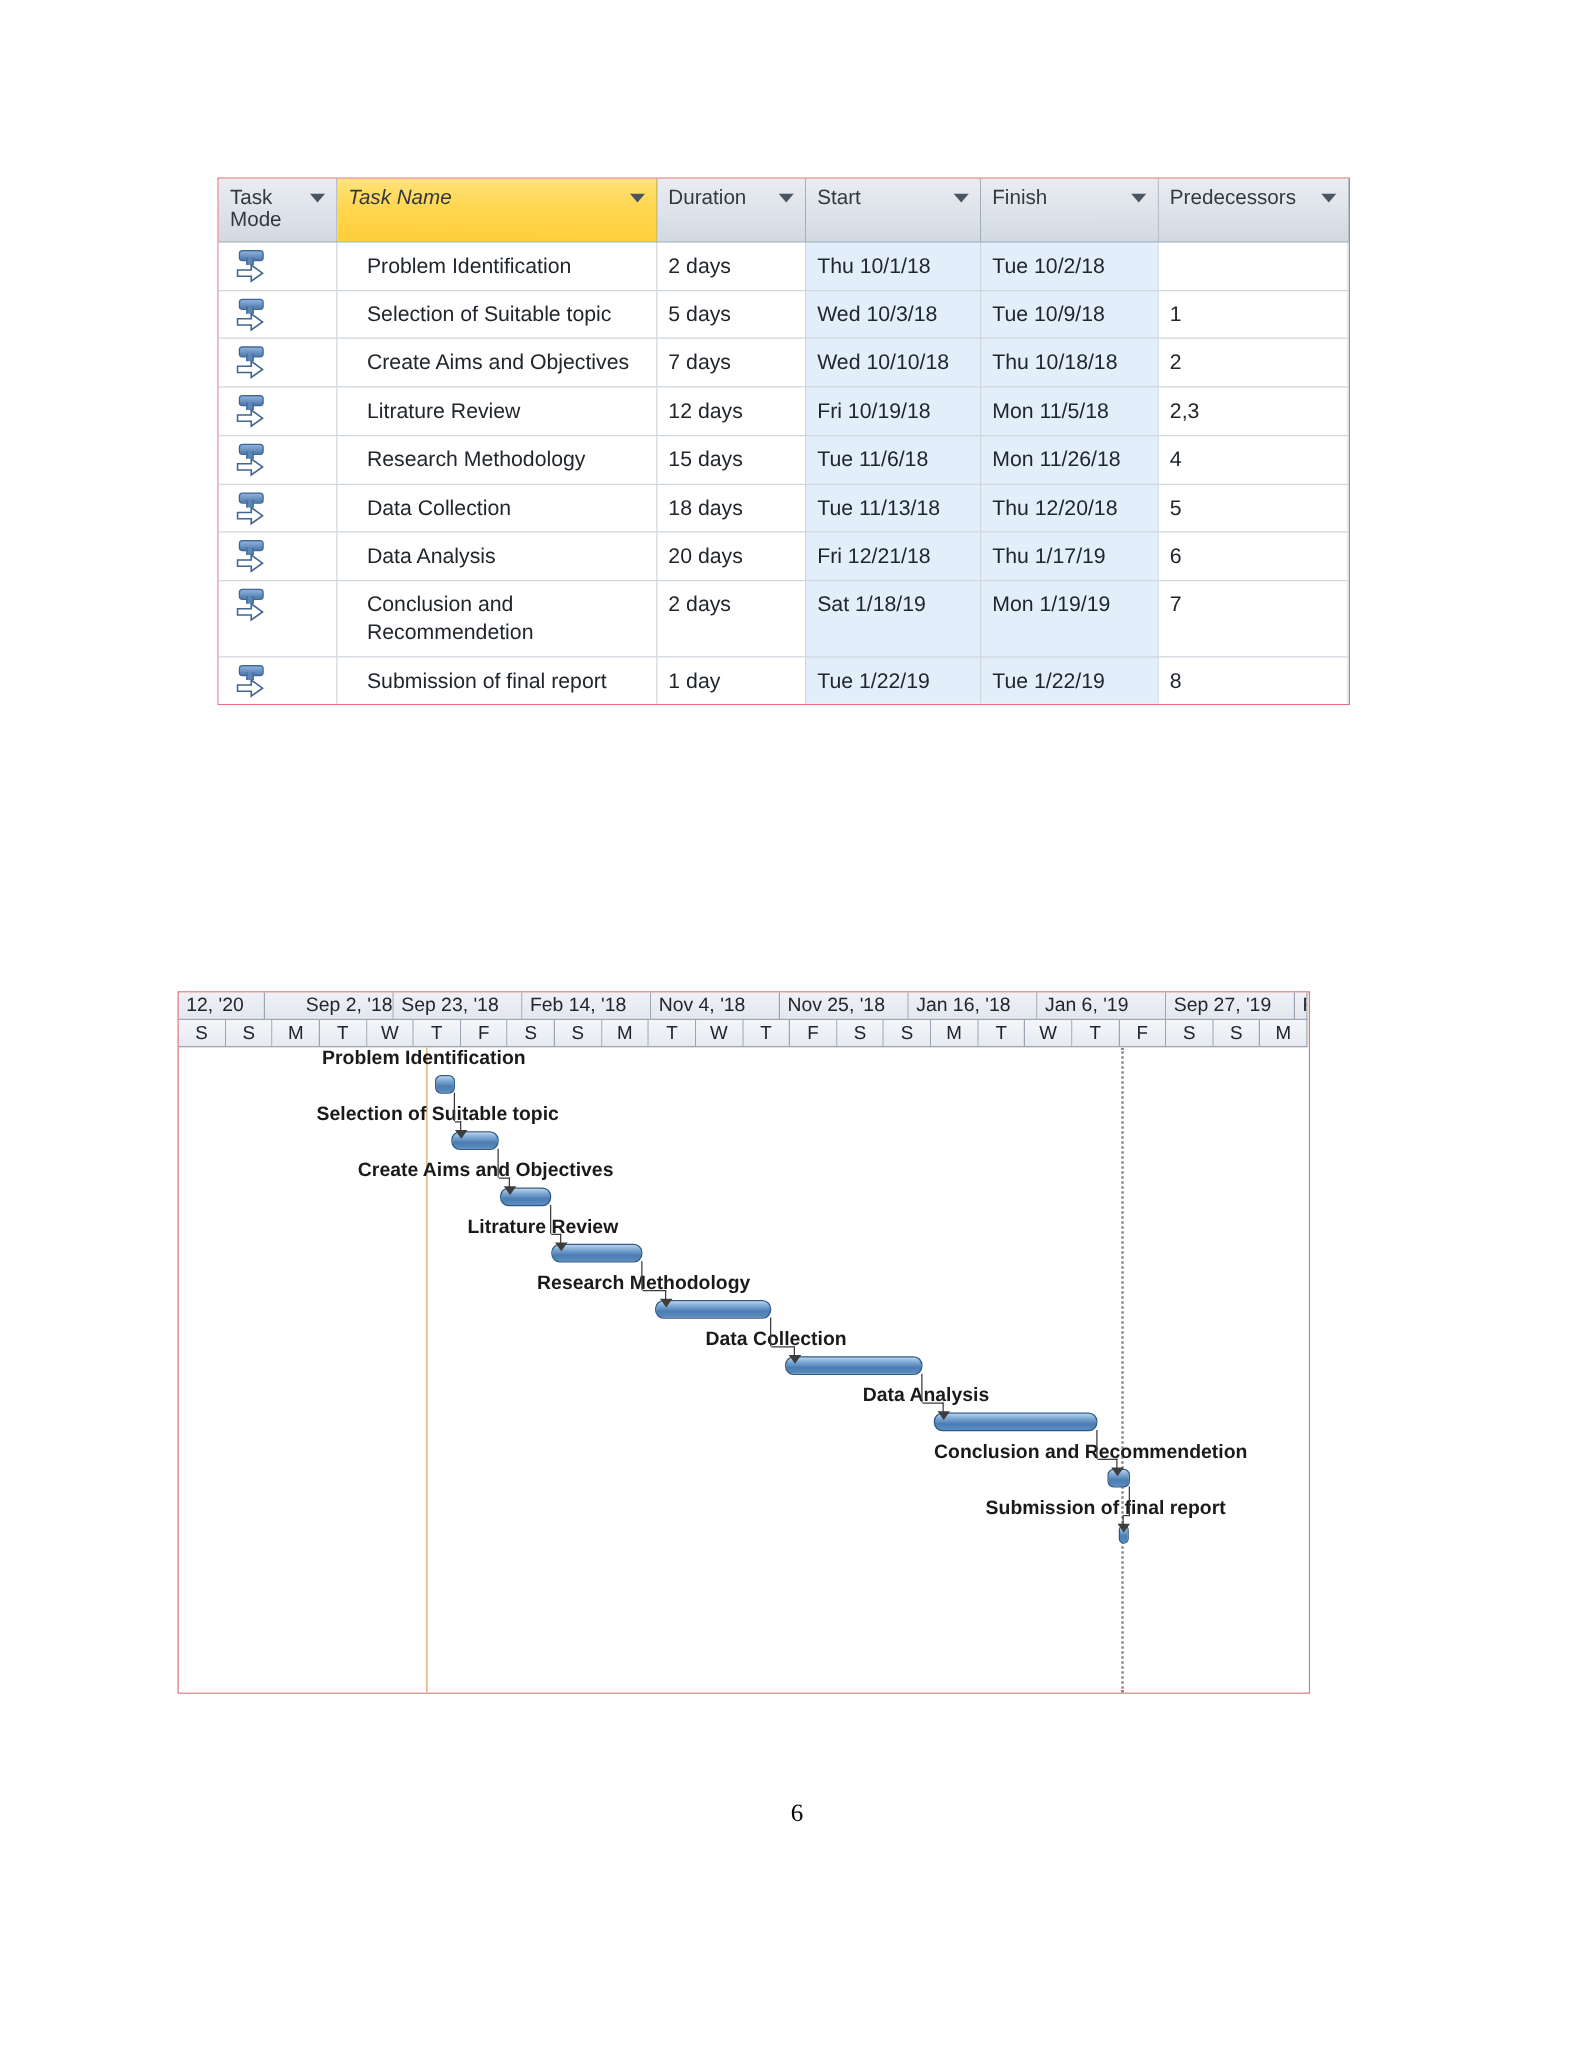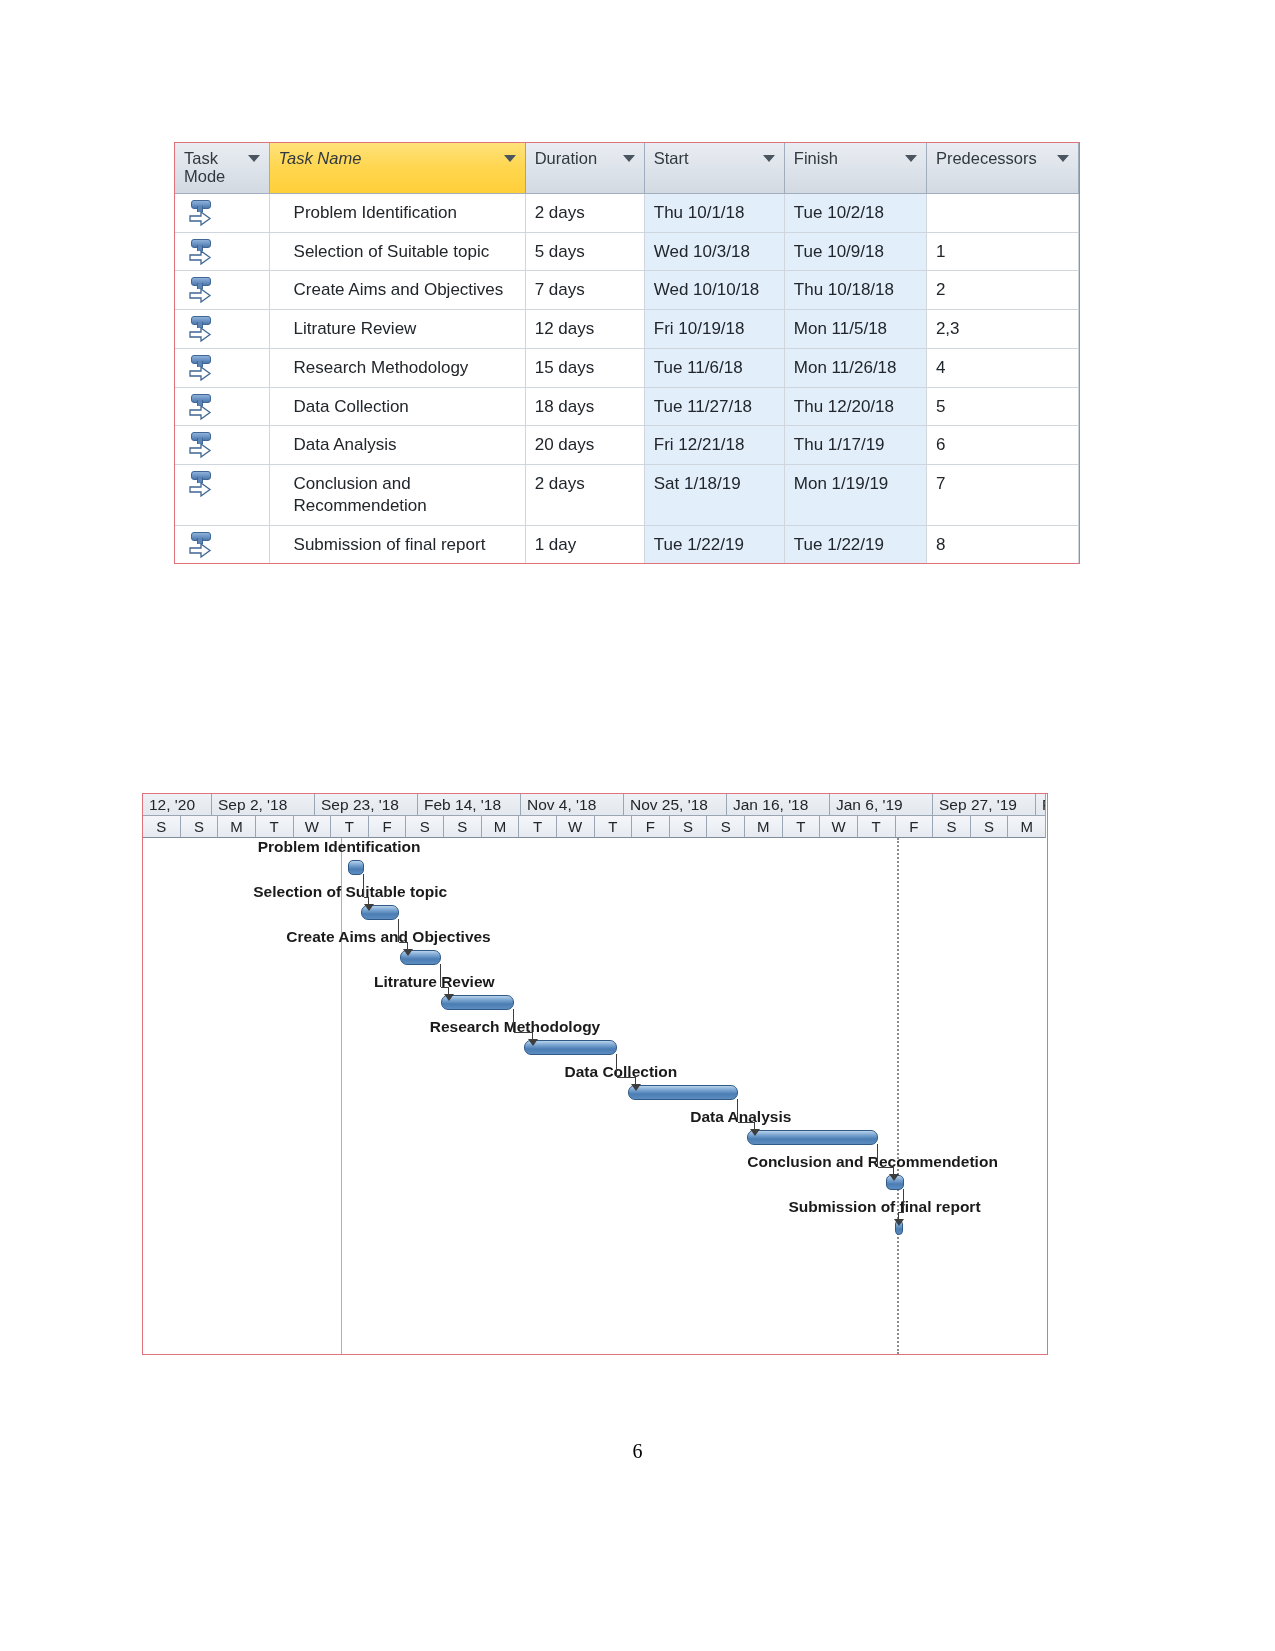--- a/index.html
+++ b/index.html
@@ -318,21 +318,21 @@
             <span class="mode-icon">
    <span class="cap"></span>
               <span class="stem"></span>
    <svg width="26" height="17" viewBox="0 0 26 17">
      <path d="M1 6 H12 V2 L21 8.5 L12 15 V11 H1 Z" fill="#ffffff" stroke="#3f6694" stroke-width="1.3"></path>
    </svg>
             </span>
           </td>
           <td class="col-name">Data Collection</td>
           <td>18 days</td>
-          <td class="tint">Tue 11/27/18</td>
+          <td class="tint">Tue 11/13/18</td>
           <td class="tint">Thu 12/20/18</td>
           <td>5</td>
         </tr>
         <tr>
           <td class="col-mode">
             <span class="mode-icon">
    <span class="cap"></span>
               <span class="stem"></span>
    <svg width="26" height="17" viewBox="0 0 26 17">
      <path d="M1 6 H12 V2 L21 8.5 L12 15 V11 H1 Z" fill="#ffffff" stroke="#3f6694" stroke-width="1.3"></path>
@@ -377,21 +377,21 @@
           <td class="tint">Tue 1/22/19</td>
           <td>8</td>
         </tr>
       </tbody>
   </table>
 </div>
 
 <div id="gantt-wrap">
   <div id="tl-weeks">
       <div class="wk" style="width: 69px;">12, '20</div>
-      <div class="wk" style="width: 103px;">Sep 2, '18</div>
+      <div class="wk" style="width: 103px; text-align: right;">Sep 2, '18</div>
       <div class="wk" style="width: 103px;">Sep 23, '18</div>
       <div class="wk" style="width: 103px;">Feb 14, '18</div>
       <div class="wk" style="width: 103px;">Nov 4, '18</div>
       <div class="wk" style="width: 103px;">Nov 25, '18</div>
       <div class="wk" style="width: 103px;">Jan 16, '18</div>
       <div class="wk" style="width: 103px;">Jan 6, '19</div>
       <div class="wk" style="width: 103px;">Sep 27, '19</div>
       <div class="wk" style="width: 10px;">Feb</div>
     </div>
   <div id="tl-days">

